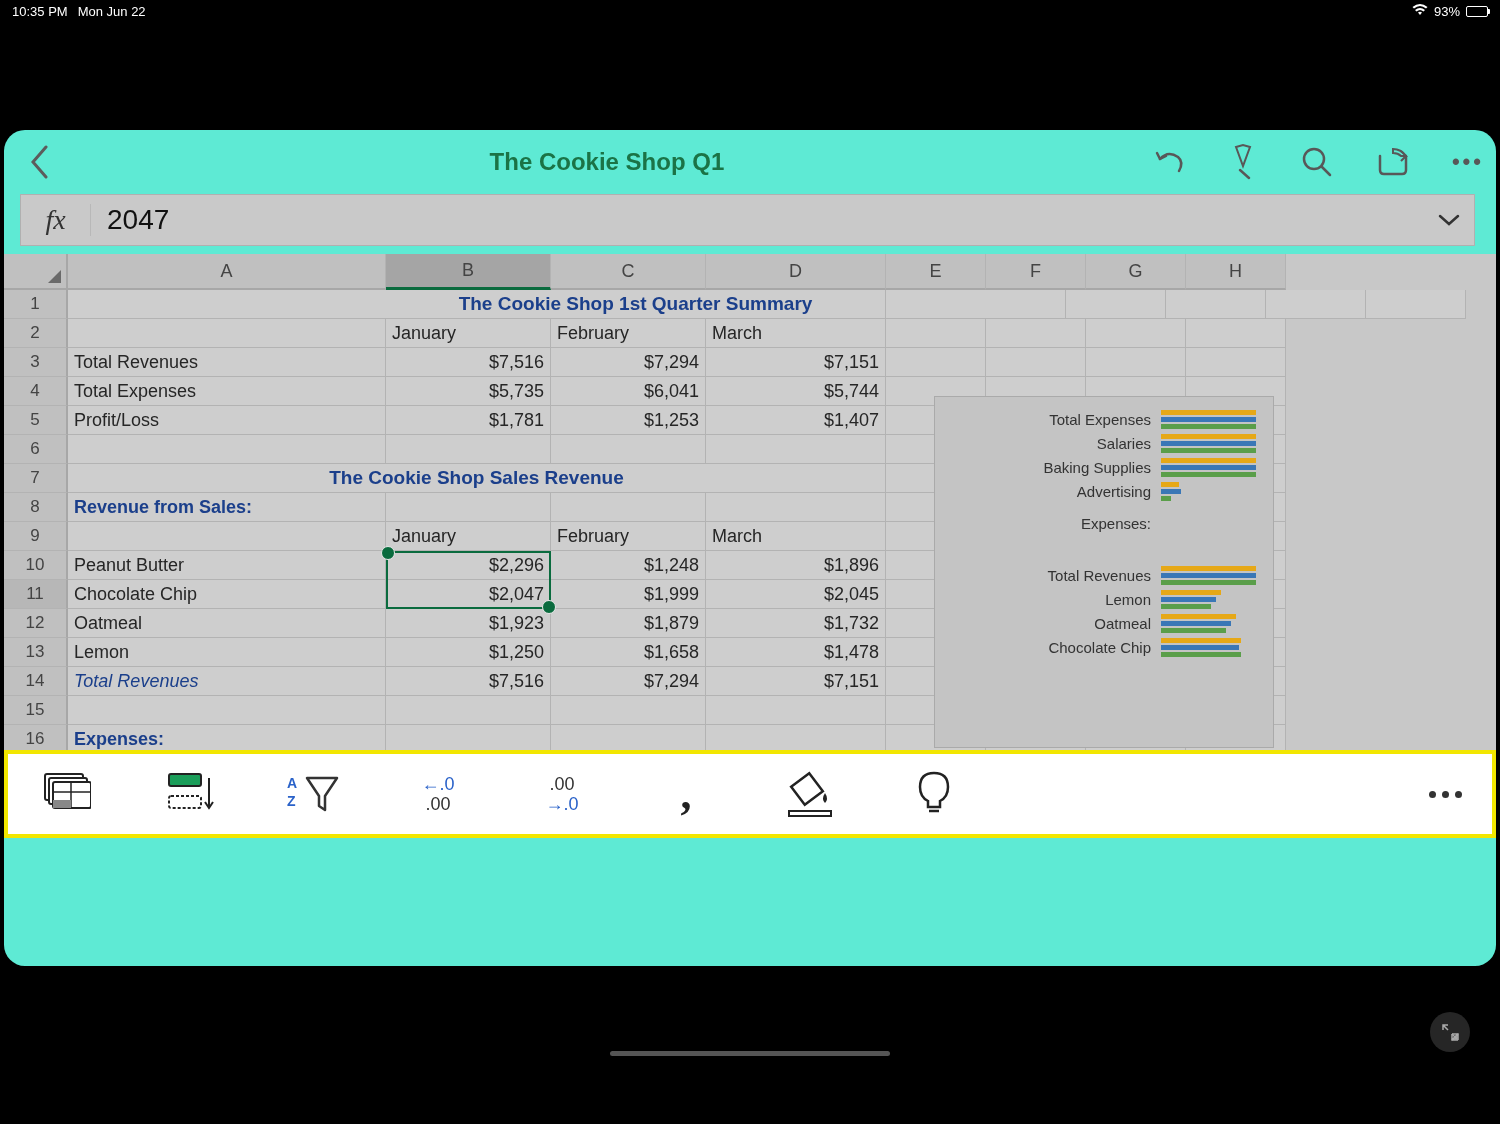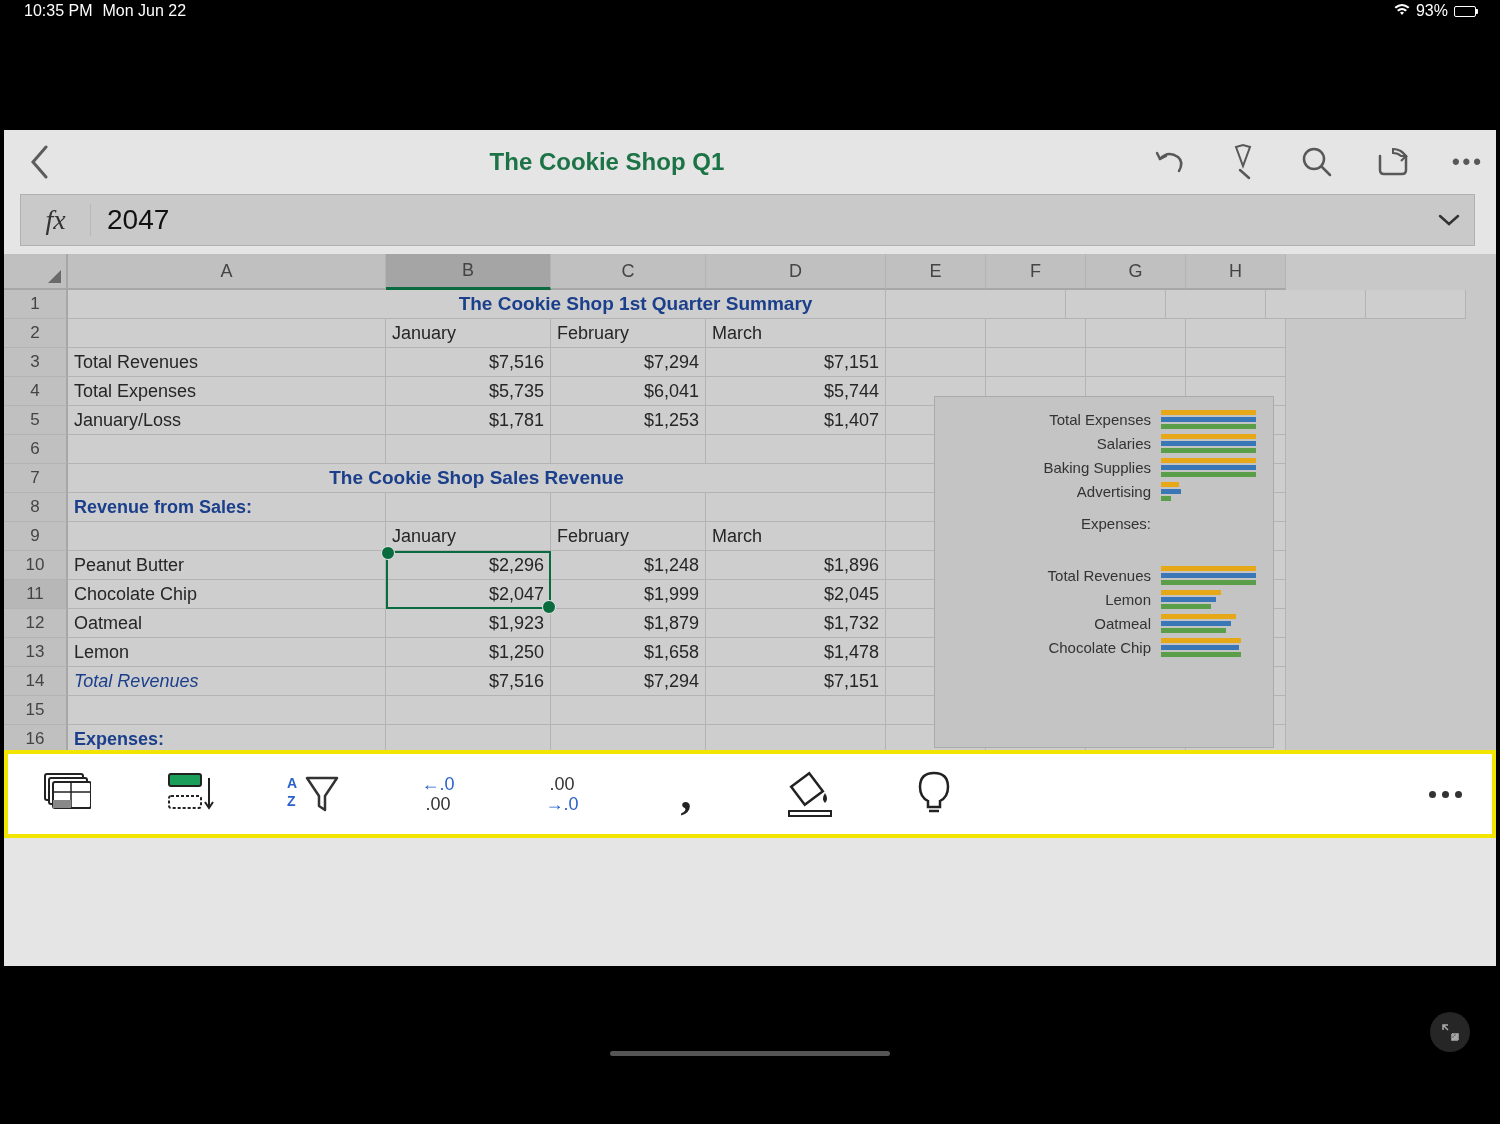--- a/index.html
+++ b/index.html
@@ -9,44 +9,45 @@
   background: #000;
   font-family: -apple-system, "Segoe UI", Helvetica, Arial, sans-serif;
   overflow: hidden;
   position: relative;
 }
 .status-bar {
   display: flex;
   justify-content: space-between;
   align-items: center;
   height: 22px;
-  padding: 0 24px;
+  padding: 0 12px;
   color: #fff;
-  font-size: 16px;
+  font-size: 13px;
   font-weight: 500;
 }
 .status-right { display: flex; align-items: center; gap: 6px; }
 .battery-icon {
   width: 22px; height: 11px; border: 1px solid #fff; border-radius: 2px;
   position: relative;
 }
 .battery-icon::after {
   content: ""; position: absolute; right: -3px; top: 2px;
   width: 2px; height: 5px; background: #fff; border-radius: 0 1px 1px 0;
 }
 .battery-fill { background: #fff; height: 100%; width: 93%; border-radius: 1px; }
 .wifi { font-size: 14px; }
 .app-window {
   position: absolute;
   top: 130px;
   left: 4px;
   right: 4px;
   bottom: 158px;
-  background: #e5e5e5;
+  background: #5eead4;
   overflow: hidden;
+  border-radius: 21px;
 }
 .app-header {
   display: flex;
   align-items: center;
   height: 64px;
   padding: 0 12px;
 }
 .back-btn {
   width: 46px; display: flex; justify-content: center; align-items: center;
   color: #5c5c5c; font-size: 34px; cursor: pointer;
@@ -329,21 +330,21 @@
       <div class="cell col-C num">$6,041</div>
       <div class="cell col-D num">$5,744</div>
       <div class="cell col-E"></div>
       <div class="cell col-F"></div>
       <div class="cell col-G"></div>
       <div class="cell col-H"></div>
     </div>
 
     <div class="grid-row">
       <div class="cell row-hdr">5</div>
-      <div class="cell col-A">January/Loss</div>
+      <div class="cell col-A">Profit/Loss</div>
       <div class="cell col-B num">$1,781</div>
       <div class="cell col-C num">$1,253</div>
       <div class="cell col-D num">$1,407</div>
       <div class="cell col-E"></div>
       <div class="cell col-F"></div>
       <div class="cell col-G"></div>
       <div class="cell col-H"></div>
     </div>
 
     <div class="grid-row">

